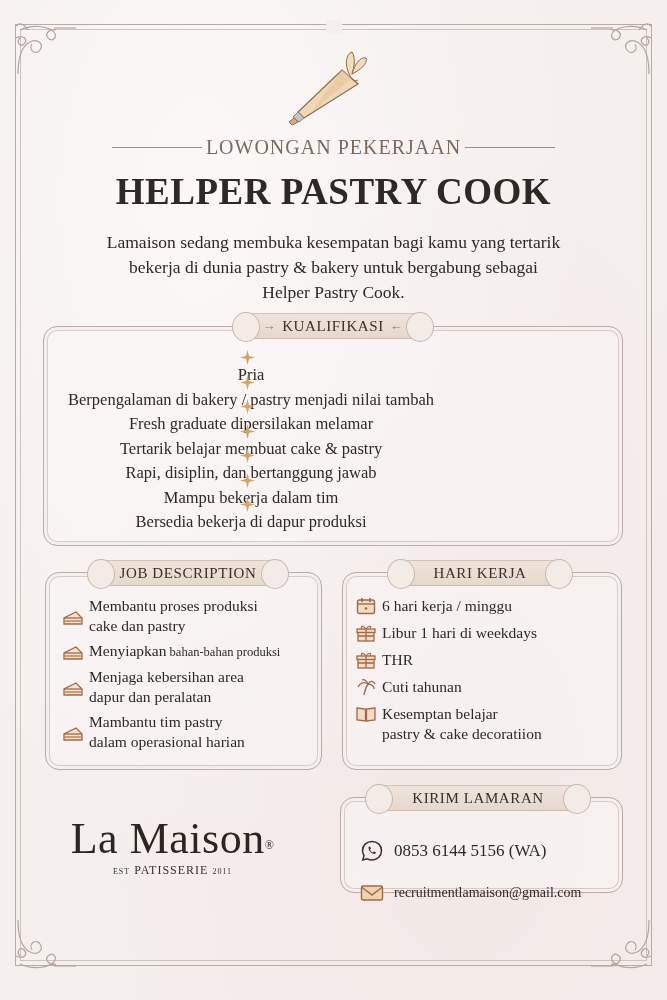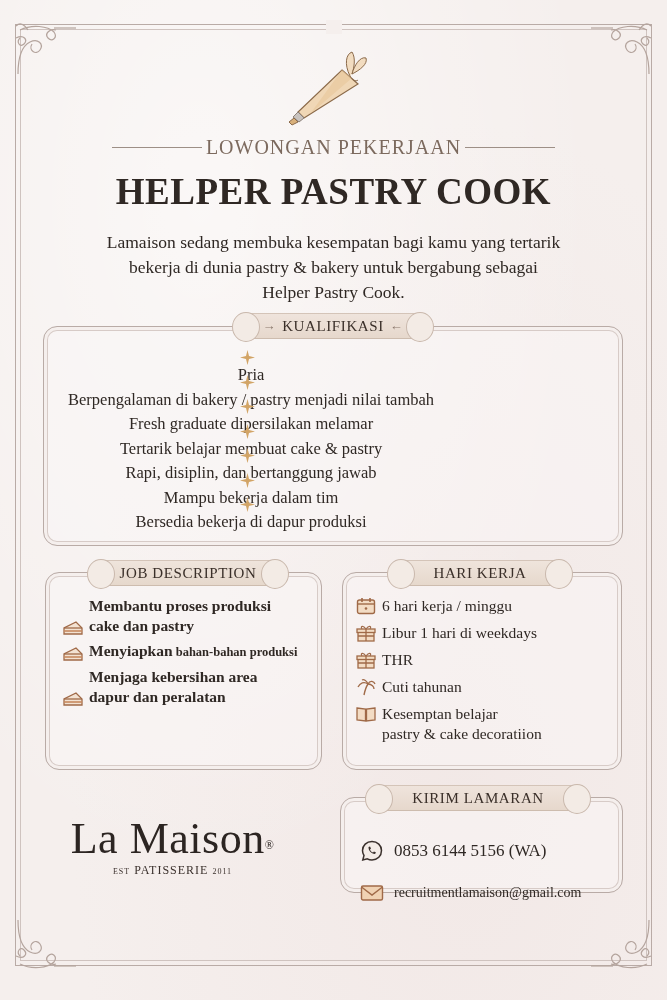--- a/index.html
+++ b/index.html
@@ -89,22 +89,22 @@
 
   .qual-list { position: absolute; left: 68px; top: 350px; list-style: none; }
   .qual-list li {
     display: flex; align-items: center; height: 24.5px;
     font-size: 16.5px; color: #2f2824; flex-direction: column;
   }
   .star { width: 15px; height: 15px; margin-right: 8px; flex: none; }
 
   .job-list { position: absolute; left: 62px; top: 596px; width: 258px; list-style: none; }
   .job-list li {
-    display: flex; align-items: flex-end; font-size: 15.5px; line-height: 20px;
-    color: #2f2824; margin-bottom: 5px; font-weight: bold;
+    display: flex; align-items: center; font-size: 15.5px; line-height: 20px;
+    color: #2f2824; margin-bottom: 5px;
   }
   .job-list li .small { font-size: 12.5px; }
   .cake-icon { width: 22px; height: 16px; margin-right: 5px; margin-top: 3px; flex: none; }
 
   .hari-list { position: absolute; left: 356px; top: 596px; width: 262px; list-style: none; }
   .hari-list li {
     display: flex; align-items: flex-start; font-size: 15.5px; line-height: 20px;
     color: #2f2824; margin-bottom: 7px;
   }
   .hari-icon { width: 20px; height: 18px; margin-right: 6px; margin-top: 1px; flex: none; }
@@ -271,20 +271,31 @@
       <svg class="cake-icon" viewBox="0 0 22 16">
           <path d="M2 14 L2 8 L14 2 L20 8 L20 14 Z" fill="#f3e2d2" stroke="#a06a48" stroke-width="1.3"></path>
           <path d="M2 8 L20 8" stroke="#a06a48" stroke-width="1.3"></path>
           <path d="M2 11 L20 11" stroke="#c78a5f" stroke-width="1.6"></path>
         </svg>
       <div>
           <div>Menjaga kebersihan area</div>
           <div>dapur dan peralatan</div>
         </div>
     </li>
+    <li>
+      <svg class="cake-icon" viewBox="0 0 22 16">
+          <path d="M2 14 L2 8 L14 2 L20 8 L20 14 Z" fill="#f3e2d2" stroke="#a06a48" stroke-width="1.3"></path>
+          <path d="M2 8 L20 8" stroke="#a06a48" stroke-width="1.3"></path>
+          <path d="M2 11 L20 11" stroke="#c78a5f" stroke-width="1.6"></path>
+        </svg>
+      <div>
+          <div>Mambantu tim pastry</div>
+          <div>dalam operasional harian</div>
+        </div>
+    </li>
   </ul>
 
   <div class="box box-hari"></div>
   <div class="ribbon rib-hari">
     <span>HARI KERJA</span>
   </div>
   <ul class="hari-list">
     <li>
       <svg class="hari-icon" viewBox="0 0 20 18">
           <rect x="1.5" y="3" width="17" height="13.5" rx="2" fill="#f3dcc4" stroke="#a06a48" stroke-width="1.4"></rect>

